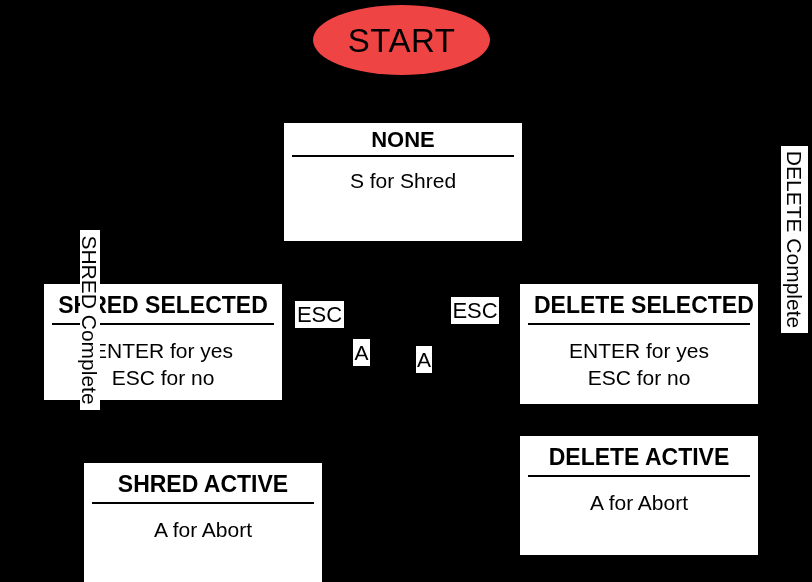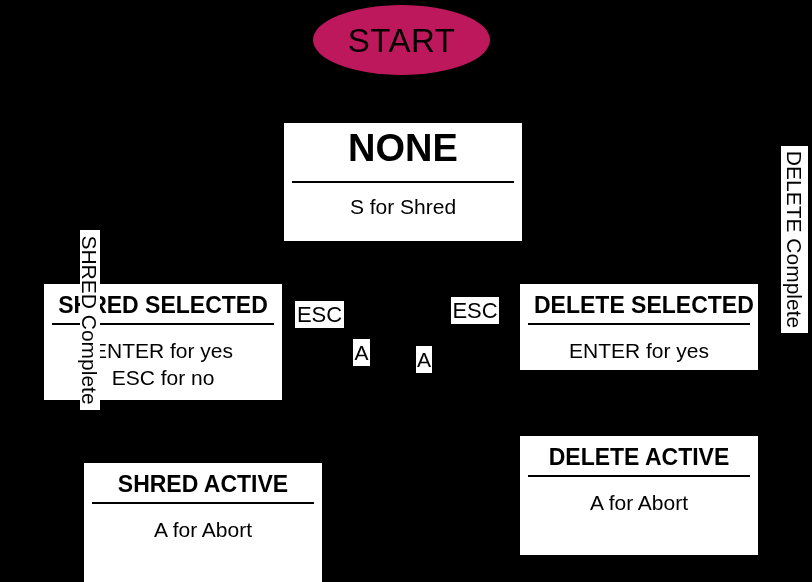--- a/index.html
+++ b/index.html
@@ -16,21 +16,21 @@
     font-family: "Liberation Sans", sans-serif;
   }
 
   
   .start-node {
     position: absolute;
     left: 313px;
     top: 5px;
     width: 177px;
     height: 70px;
-    background: #be185d;
+    background: #ef4444;
     border-radius: 50%;
     display: flex;
     align-items: center;
     justify-content: center;
   }
   .start-node .start-label {
     color: #000000;
     font-size: 33px;
     font-weight: 400;
     letter-spacing: 0.5px;
@@ -65,25 +65,25 @@
     flex: 1 1 auto;
   }
   .state-body .line {
     display: block;
     white-space: nowrap;
   }
 
   
   #box-none            { left: 284px; top: 123px; width: 238px; height: 118px; }
   #box-shred-selected  { left: 44px;  top: 284px; width: 238px; height: 116px; }
-  #box-delete-selected { left: 520px; top: 284px; width: 238px; height: 86px; }
+  #box-delete-selected { left: 520px; top: 284px; width: 238px; height: 120px; }
   #box-shred-active    { left: 60px;  top: 463px; width: 238px; height: 119px; margin-left: 24px; }
   #box-delete-active   { left: 520px; top: 436px; width: 238px; height: 119px; }
 
-  #box-none .state-title { font-size: 38px; padding-top: 6px; padding-bottom: 14px; }
+  #box-none .state-title { font-size: 22px; padding-top: 6px; padding-bottom: 4px; }
   #box-none .state-body  { padding-top: 10px; }
 
   
   .edge-label {
     position: absolute;
     background: #ffffff;
     color: #000000;
     line-height: 1;
     white-space: nowrap;
     display: flex;

